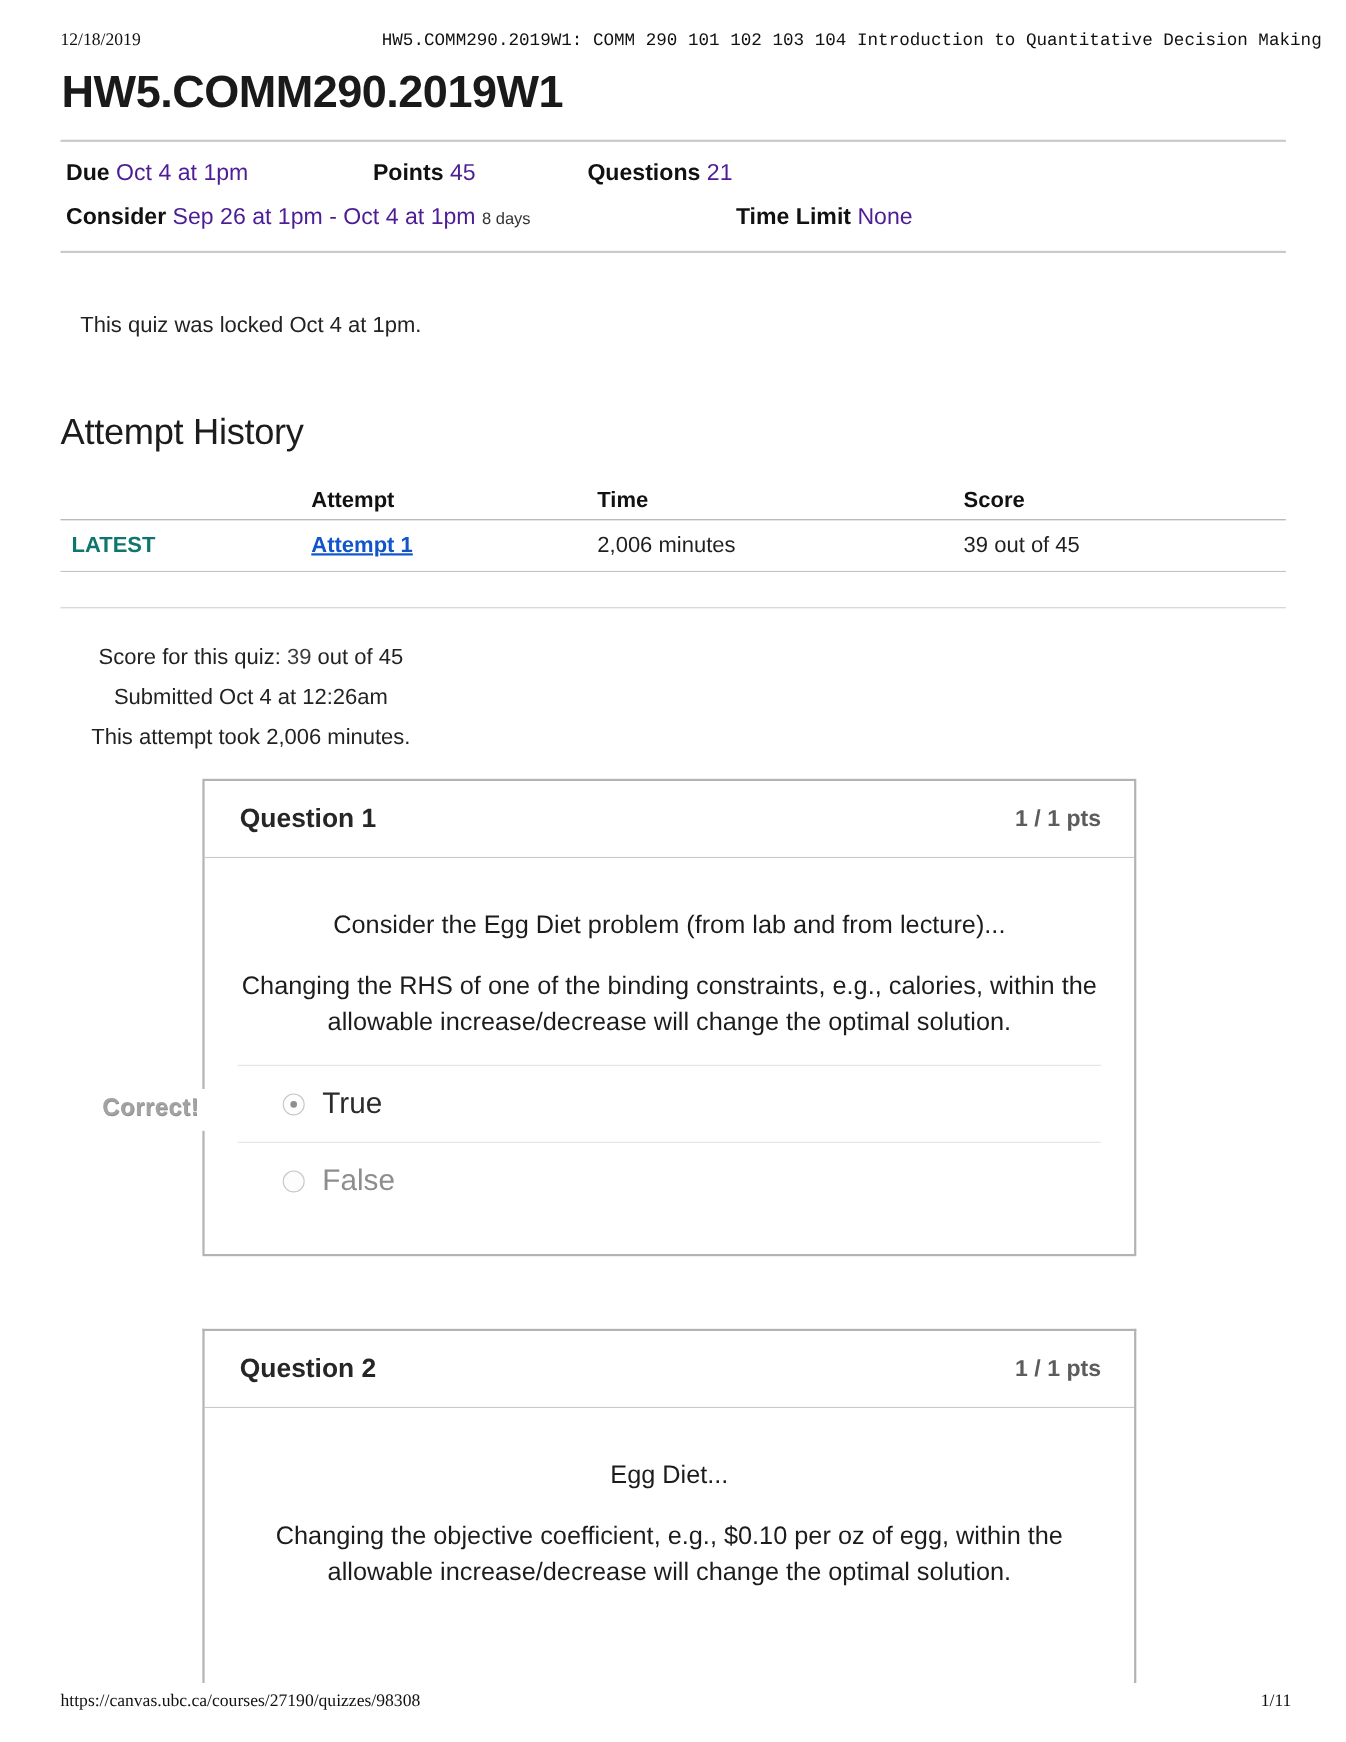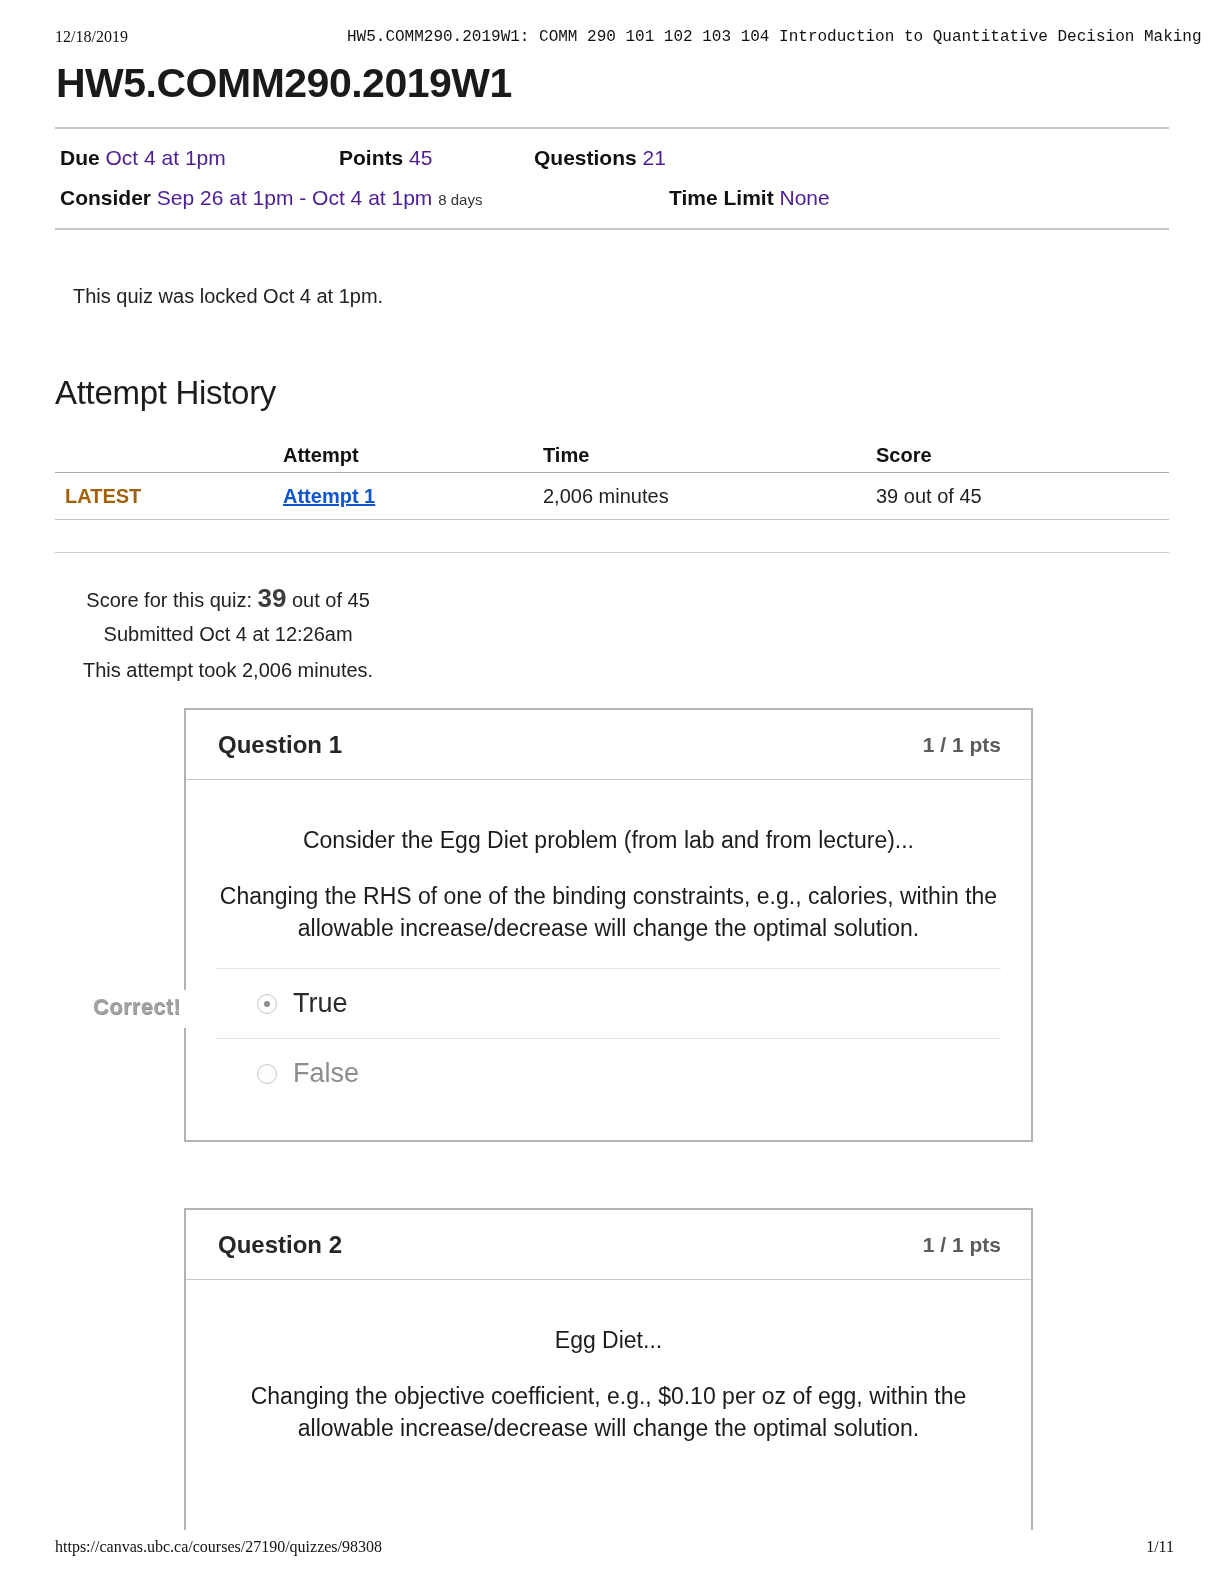--- a/index.html
+++ b/index.html
@@ -77,29 +77,29 @@
   .attempt-table { position: absolute; left: 55px; top: 440px; width: 1114px; }
   .t-header-row { position: relative; height: 33px; border-bottom: 1px solid #a9a9a9; }
   .t-data-row { position: relative; height: 47px; border-bottom: 1px solid #c3c3c3; }
   .t-cell { position: absolute; top: 4px; white-space: nowrap; font-size: 20px; }
   .t-data-row .t-cell { top: 12px; }
   .c-label { left: 10px; }
   .c-attempt { left: 228px; }
   .c-time { left: 488px; }
   .c-score { left: 821px; }
   .t-header-row .t-cell { font-weight: 700; color: #111; }
-  .latest-label { font-weight: 700; color: #a16207; }
+  .latest-label { font-weight: 700; color: #0f766e; }
   .attempt-link {
     color: #1155cc; font-weight: 700; text-decoration: underline; cursor: pointer;
   }
 
   
   .score-summary { position: absolute; left: 83px; top: 580px; font-size: 20px; color: #222; }
   .score-summary .line { height: 36px; line-height: 36px; white-space: nowrap; }
-  .score-big { font-size: 26px; font-weight: 700; color: #3d3d3d; }
+  .score-big { font-size: 20px; font-weight: 400; color: #3d3d3d; }
 
   
   .q-card {
     position: absolute; left: 184px; width: 849px;
     background: #fff;
     border: 2px solid #b3b3b3;
   }
   .q1 { top: 708px; height: 434px; }
   .q2 { top: 1208px; height: 322px; border-bottom: none; }
   .q-header {

